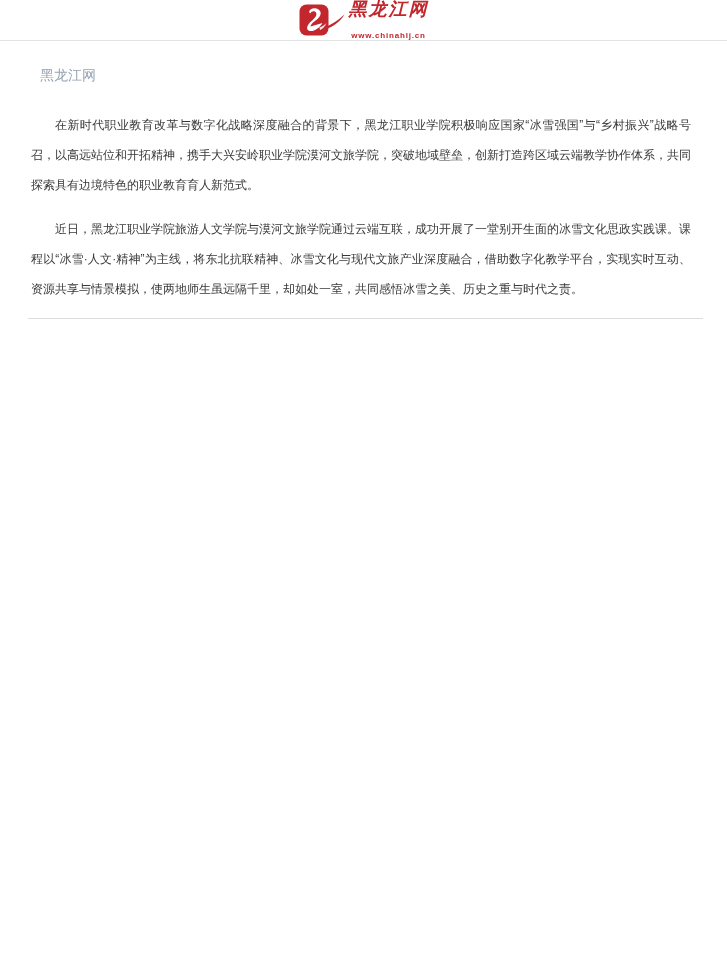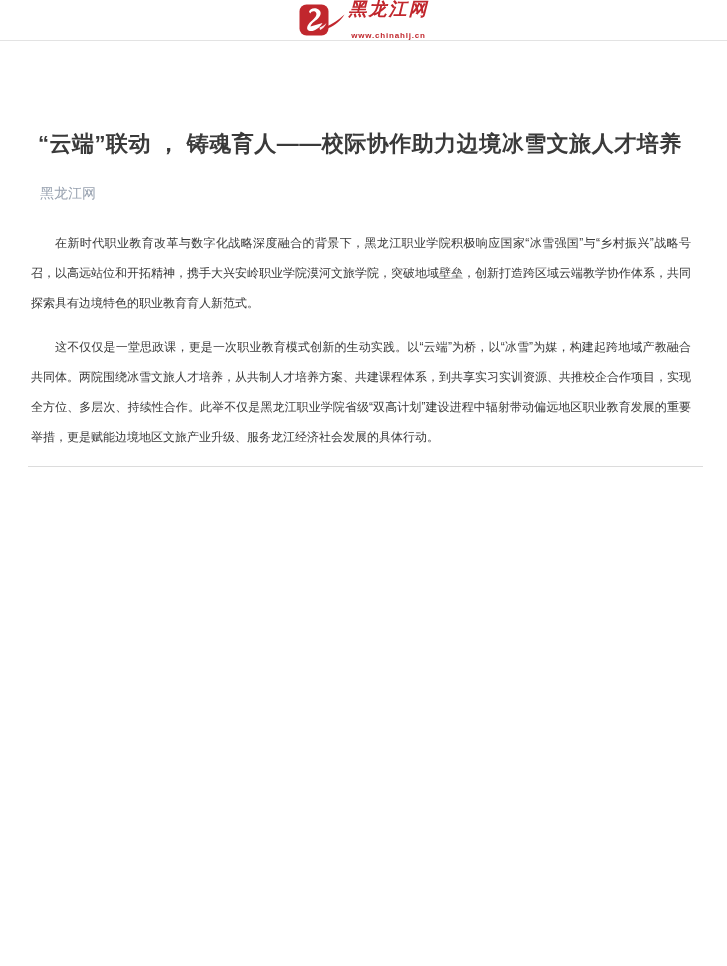--- a/index.html
+++ b/index.html
@@ -110,22 +110,21 @@
       <path fill="#c1272d" d="M26 24 C33 21.5 40 16.5 45.5 11.5 C41 19 33 24.5 26.5 26 Z"></path>
     </svg>
     <div class="logo-textblock">
       <span class="logo-title">黑龙江网</span>
       <span class="logo-url">www.chinahlj.cn</span>
     </div>
   </div>
 </header>
 
 <main class="article">
-  <h1 class="article-title">“云端”联动 ， 铸魂育人——校际协作助力边境冰雪文旅人才培养</h1>
   <div class="article-source">黑龙江网</div>
 
   <div class="article-body">
     <p>在新时代职业教育改革与数字化战略深度融合的背景下，黑龙江职业学院积极响应国家“冰雪强国”与“乡村振兴”战略号召，以高远站位和开拓精神，携手大兴安岭职业学院漠河文旅学院，突破地域壁垒，创新打造跨区域云端教学协作体系，共同探索具有边境特色的职业教育育人新范式。</p>
-    <p>这不仅仅是一堂思政课，更是一次职业教育模式创新的生动实践。以“云端”为桥，以“冰雪”为媒，构建起跨地域产教融合共同体。两院围绕冰雪文旅人才培养，从共制人才培养方案、共建课程体系，到共享实习实训资源、共推校企合作项目，实现全方位、多层次、持续性合作。此举不仅是黑龙江职业学院省级“双高计划”建设进程中辐射带动偏远地区职业教育发展的重要举措，更是赋能边境地区文旅产业升级、服务龙江经济社会发展的具体行动。</p>
+    <p>近日，黑龙江职业学院旅游人文学院与漠河文旅学院通过云端互联，成功开展了一堂别开生面的冰雪文化思政实践课。课程以“冰雪·人文·精神”为主线，将东北抗联精神、冰雪文化与现代文旅产业深度融合，借助数字化教学平台，实现实时互动、资源共享与情景模拟，使两地师生虽远隔千里，却如处一室，共同感悟冰雪之美、历史之重与时代之责。</p>
   </div>
 
   <hr class="bottom-divider">
 </main>
 
 </body></html>

